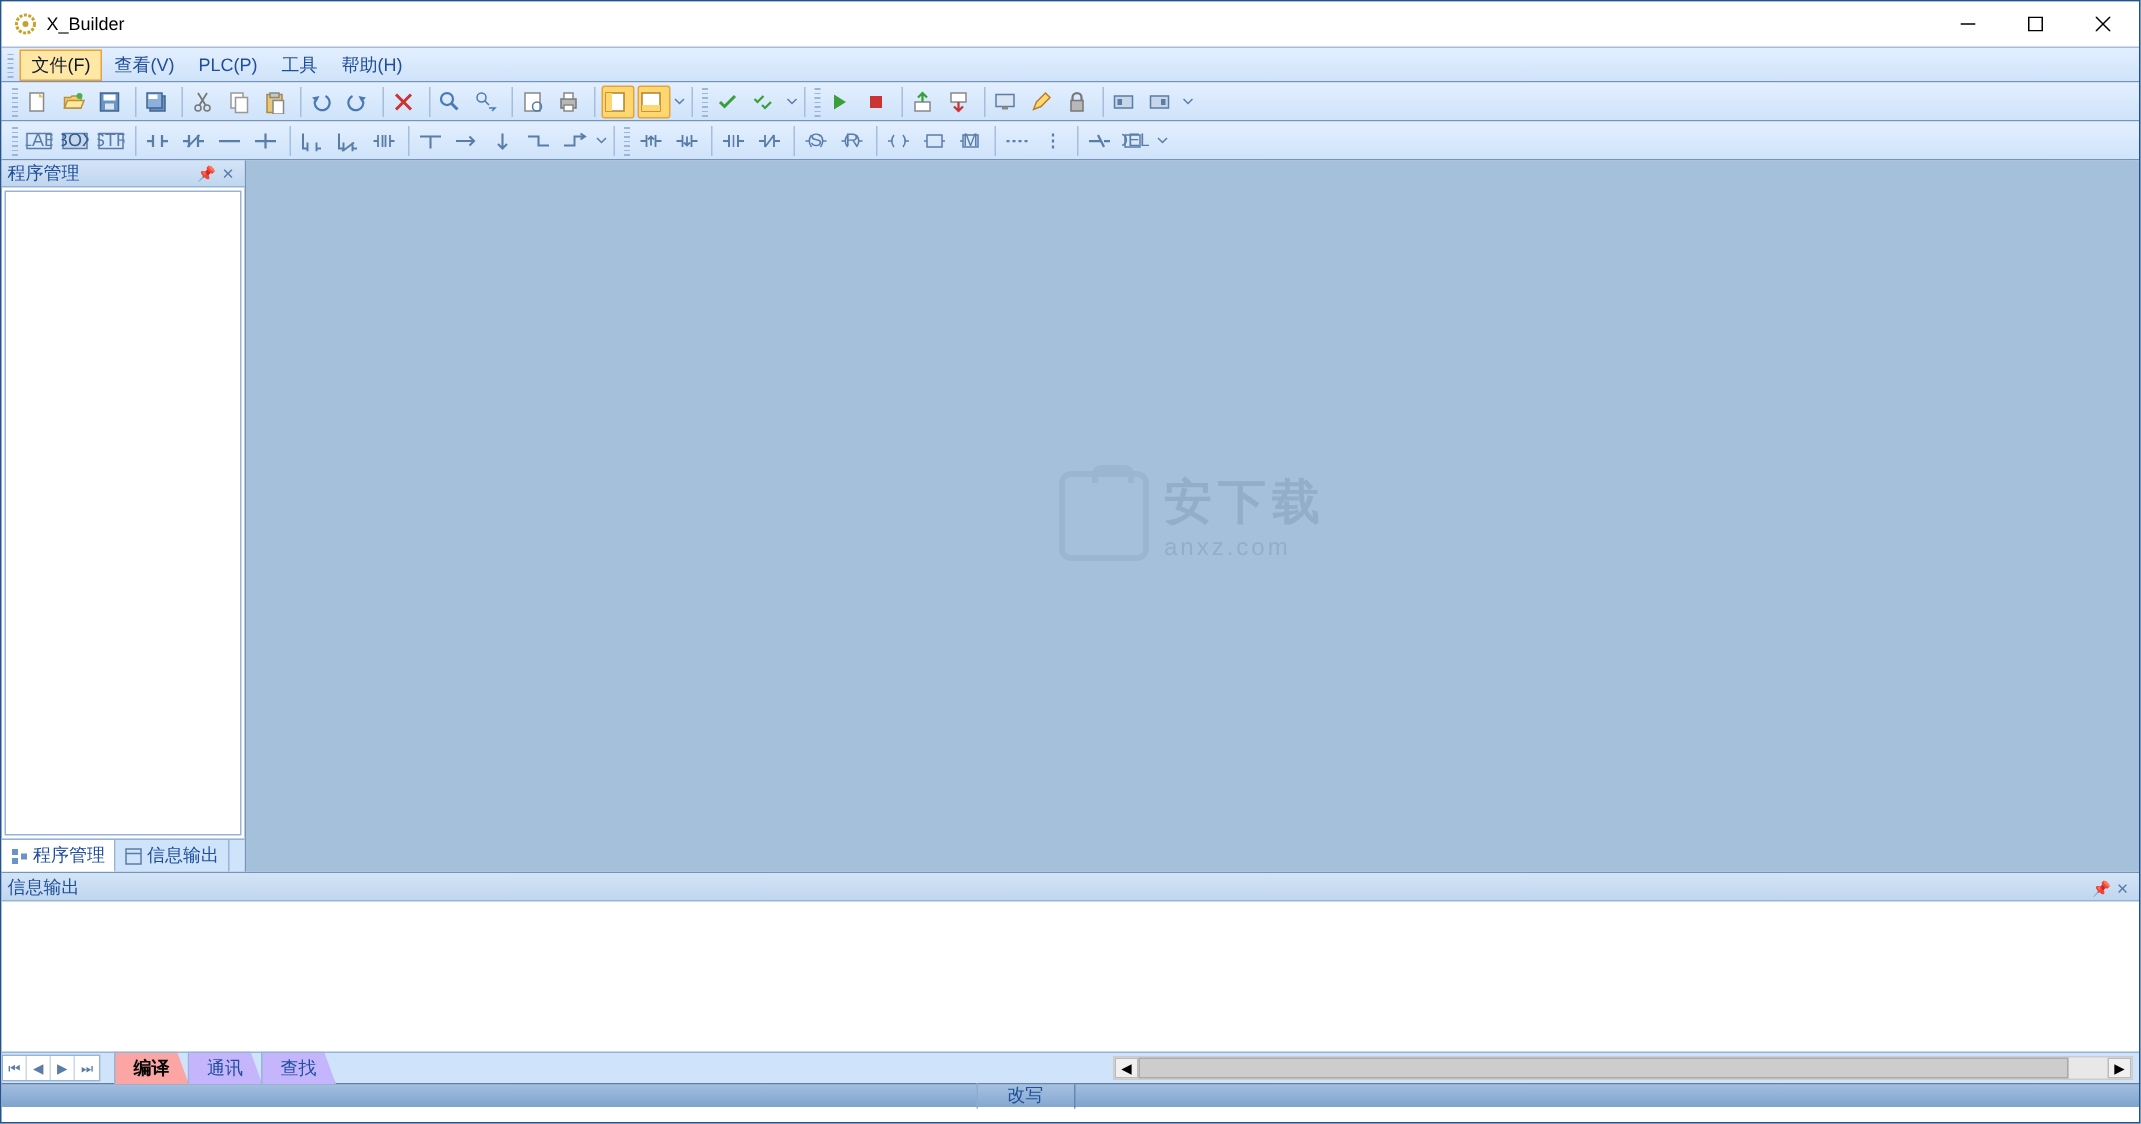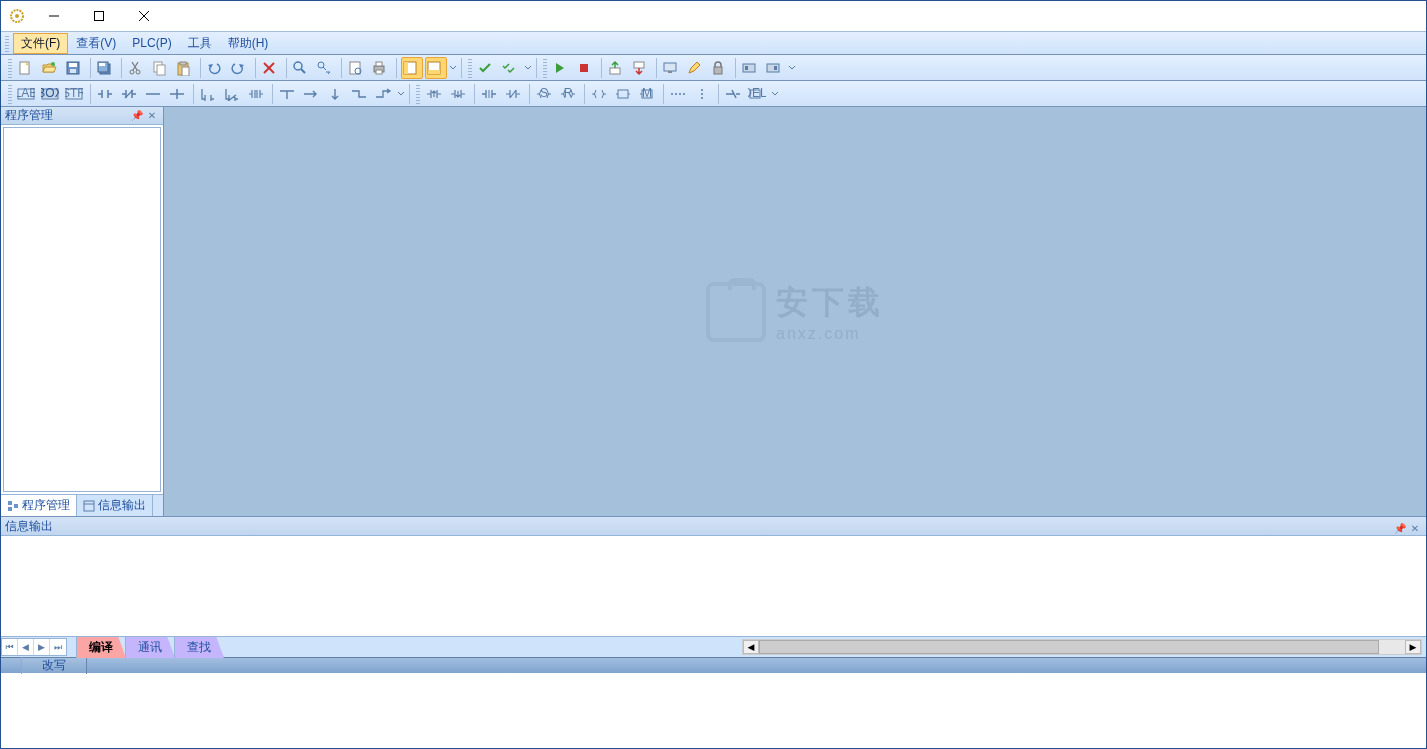--- a/index.html
+++ b/index.html
@@ -12,21 +12,21 @@
 .menubar{height:24px;background:linear-gradient(#e3efff,#cfe3fa);border-top:1px solid #a5bedc;border-bottom:1px solid #7693b9;display:flex;align-items:center;padding-left:4px}
 .menu-grip{width:4px;height:18px;background:repeating-linear-gradient(0deg,#9db6d6 0 1px,transparent 1px 3px);margin-right:4px}
 .menu-item{padding:2px 8px;color:#1e4e9c;cursor:default}
 .menu-item.active{background:#ffe8a6;border:1px solid #e8a33d;padding:1px 7px;color:#0f172a}
 .toolbar-row{height:26px;background:linear-gradient(#e3efff,#cfe3fa);border-bottom:1px solid #7693b9;display:flex;align-items:center;padding-left:4px}
 .tb-grip{width:4px;height:20px;background:repeating-linear-gradient(0deg,#9db6d6 0 1px,transparent 1px 3px);margin:0 3px}
 .tb-btn{width:22px;height:22px;display:flex;align-items:center;justify-content:flex-start;margin:0 1px;border:1px solid transparent;border-radius:2px}
 .tb-btn.pressed{background:#ffd770;border-color:#e8a33d}
 .tb-sep{width:1px;height:20px;background:#a5bedc;margin:0 3px}
 .tb-dropdown{width:10px;height:22px;display:flex;align-items:center;justify-content:center}
-.body-area{display:flex;height:409px}
+.body-area{display:flex;height:474px}
 .sidebar{width:163px;display:flex;flex-direction:column;border-right:1px solid #7693b9}
 .panel-header{height:18px;background:linear-gradient(#d4e4f7,#c0d6ef);border-bottom:1px solid #96b4d8;display:flex;align-items:center;padding:0 4px;color:#1e4e9c;font-size:12px}
 .panel-header .spacer{flex:1}
 .pin-icon,.x-icon{width:14px;height:14px;display:flex;align-items:center;justify-content:center;color:#5a7da8;cursor:default;font-size:10px}
 .tree-area{flex:1;background:#fff;border:1px solid #96b4d8;margin:2px}
 .sidebar-tabs{height:22px;display:flex;background:#cfe3fa;border-top:1px solid #96b4d8}
 .side-tab{display:flex;align-items:center;padding:0 6px;border-right:1px solid #96b4d8;color:#1e4e9c;gap:3px}
 .side-tab.active{background:#fff}
 .main-canvas{flex:1;background:#a5c0da;position:relative}
 .watermark{position:absolute;top:50%;left:50%;transform:translate(-50%,-50%);opacity:.25;display:flex;align-items:center;gap:10px;color:#5b7a99}
@@ -42,34 +42,35 @@
 .nav-btns{display:flex;border:1px solid #96b4d8;background:#fff}
 .nav-btn{width:16px;height:16px;display:flex;align-items:center;justify-content:center;border-right:1px solid #cfd8e5;font-size:9px;color:#5a7da8}
 .nav-btn:last-child{border-right:none}
 .out-tab{padding:2px 12px;background:#c4b5fd;border:1px solid #96b4d8;border-bottom:none;margin-left:-1px;color:#1e4e9c;position:relative;clip-path:polygon(0 0,calc(100% - 8px) 0,100% 100%,0 100%)}
 .out-tab.active{background:#fca5a5;font-weight:bold;color:#000;z-index:1}
 .out-scroll{flex:1;display:flex;justify-content:flex-end;align-items:center;padding-right:4px}
 .h-scroll{height:16px;background:#e8e8e8;border:1px solid #ccc;display:flex;align-items:center}
 .h-scroll-btn{width:16px;height:14px;background:#f0f0f0;border:1px solid #bbb;display:flex;align-items:center;justify-content:center;font-size:9px}
 .h-scroll-track{flex:1;height:14px;position:relative}
 .h-scroll-thumb{position:absolute;left:0;width:80px;height:14px;background:#cdcdcd;border:1px solid #aaa}
-.statusbar{height:16px;background:linear-gradient(#a2bee0,#7fa3cd);border-top:1px solid #5e7fa8;display:flex;align-items:center;justify-content:flex-start;padding:0 20px;color:#fff}
+.statusbar{height:16px;background:linear-gradient(#a2bee0,#7fa3cd);border-top:1px solid #5e7fa8;display:flex;align-items:center;justify-content:center;padding:0 20px;color:#fff}
 .status-cell{padding:0 20px;border-left:1px solid #8cabcf;border-right:1px solid #6488b4;color:#1e4e9c;background:rgba(255,255,255,.05)}
 svg{display:block}
 </style>
 </head>
 <body>
 
 <div class="titlebar">
   <span class="app-icon">
     <svg width="16" height="16" viewBox="0 0 16 16">
         <circle cx="8" cy="8" r="6" fill="none" stroke="#c9a227" stroke-width="2" stroke-dasharray="2 1"></circle>
         <circle cx="8" cy="8" r="2" fill="#c9a227"></circle>
       </svg>
   </span>
+  <span class="app-title">X_Builder</span>
   <div class="win-btns">
     <div class="win-btn">
         <svg width="10" height="10">
           <line x1="0" y1="5" x2="10" y2="5" stroke="#000"></line>
         </svg>
       </div>
     <div class="win-btn">
         <svg width="10" height="10">
           <rect x="0.5" y="0.5" width="9" height="9" fill="none" stroke="#000"></rect>
         </svg>

